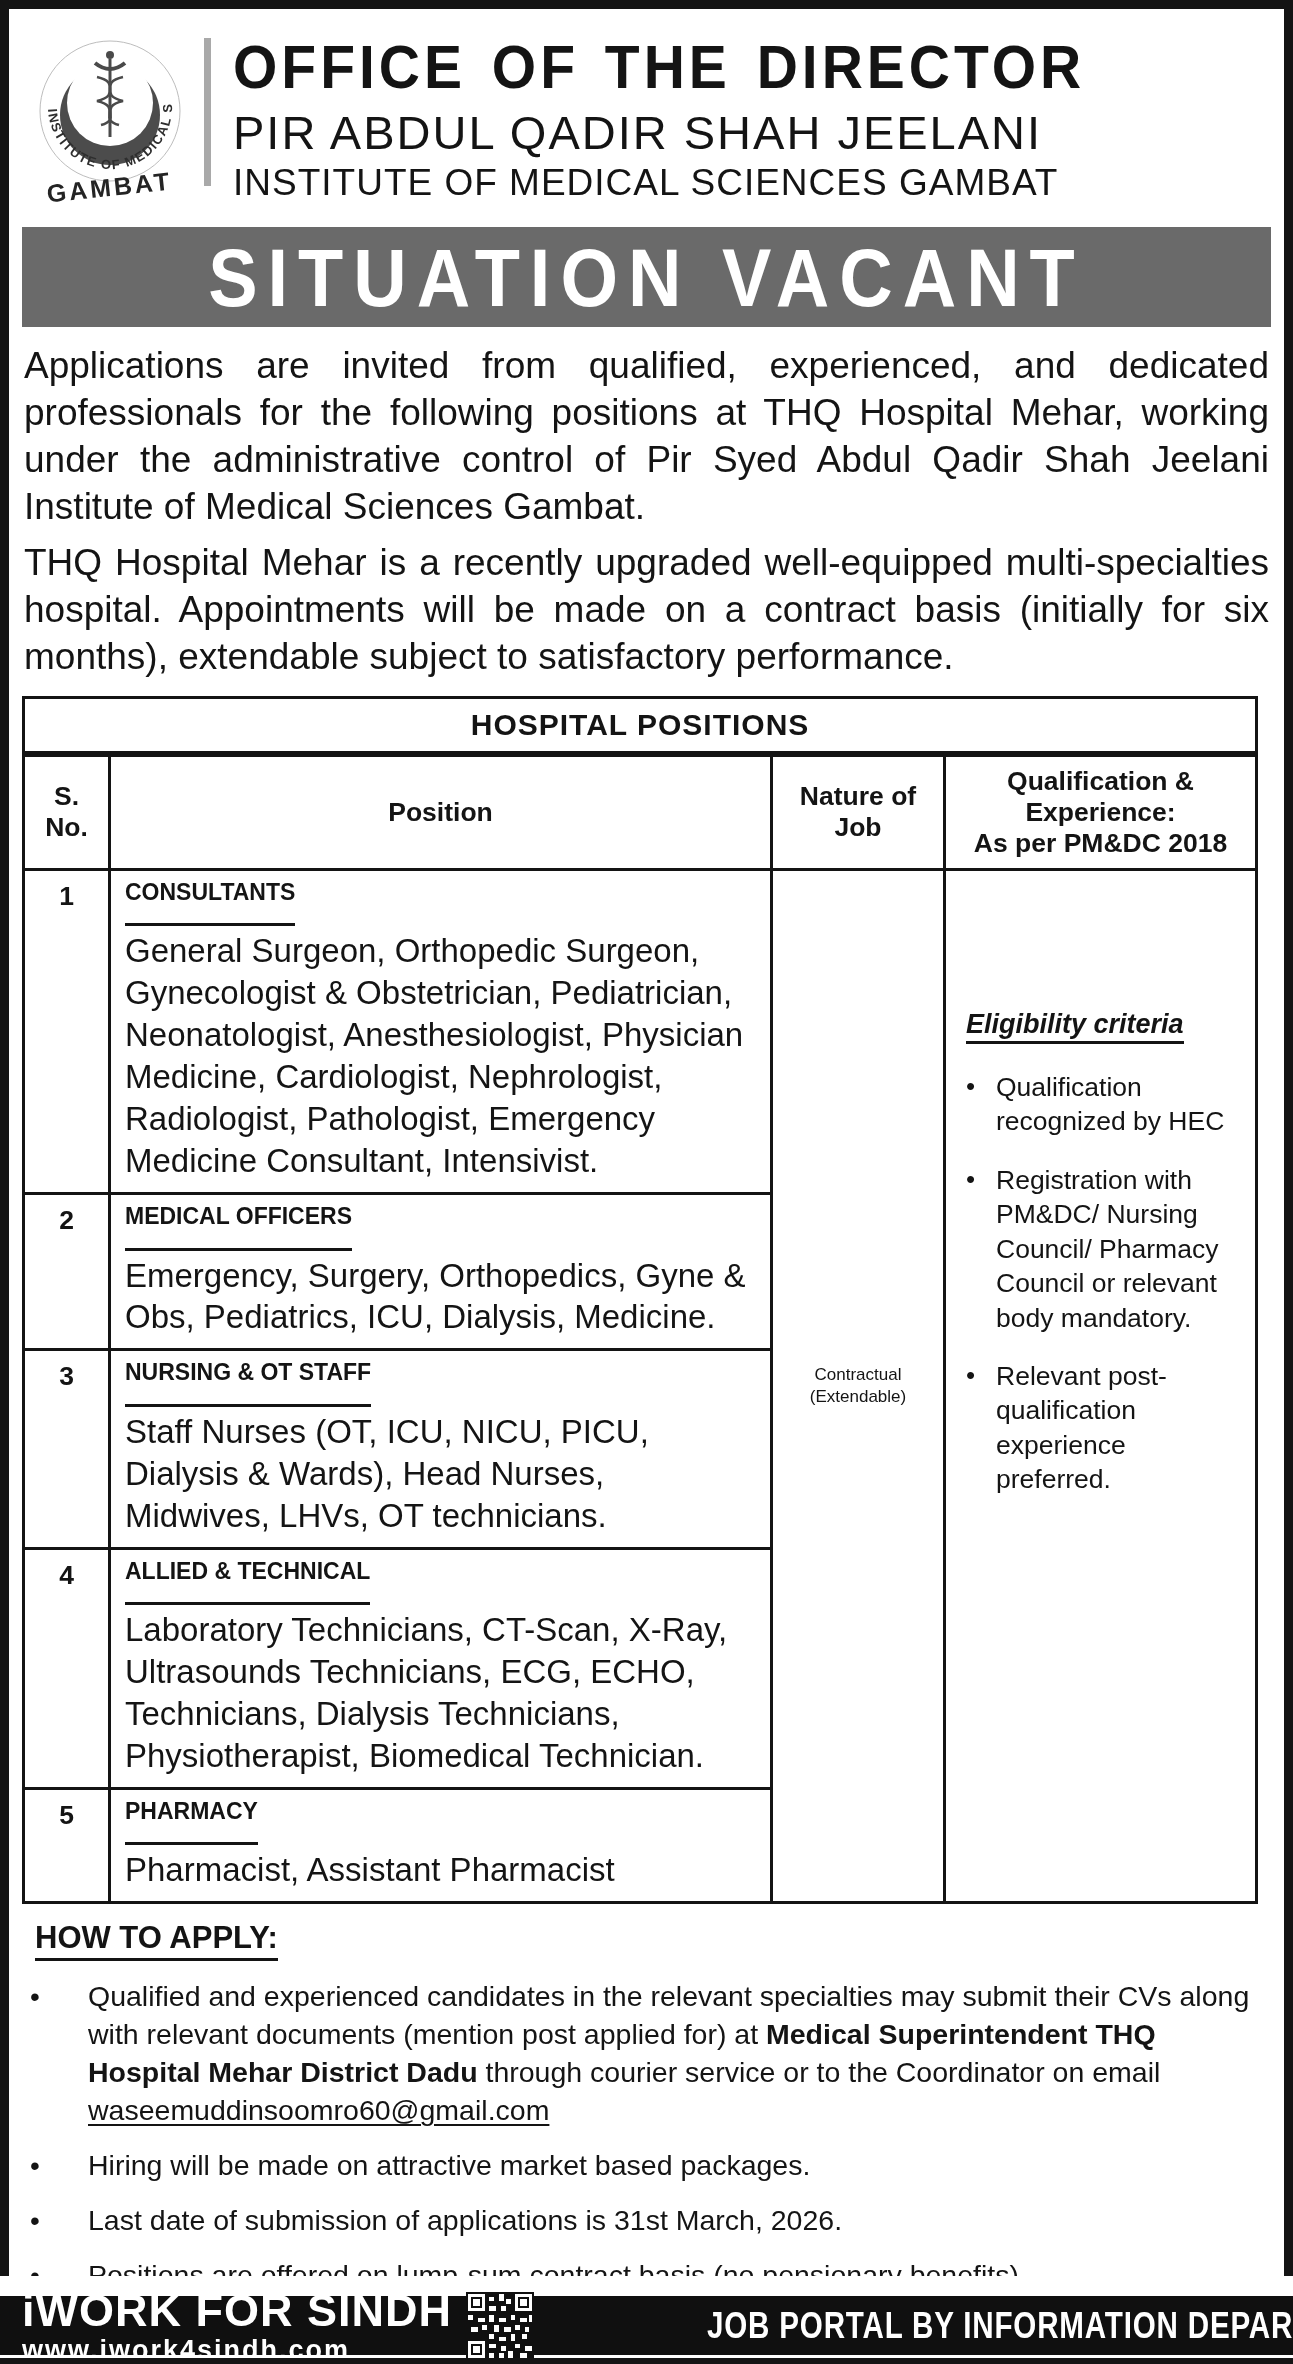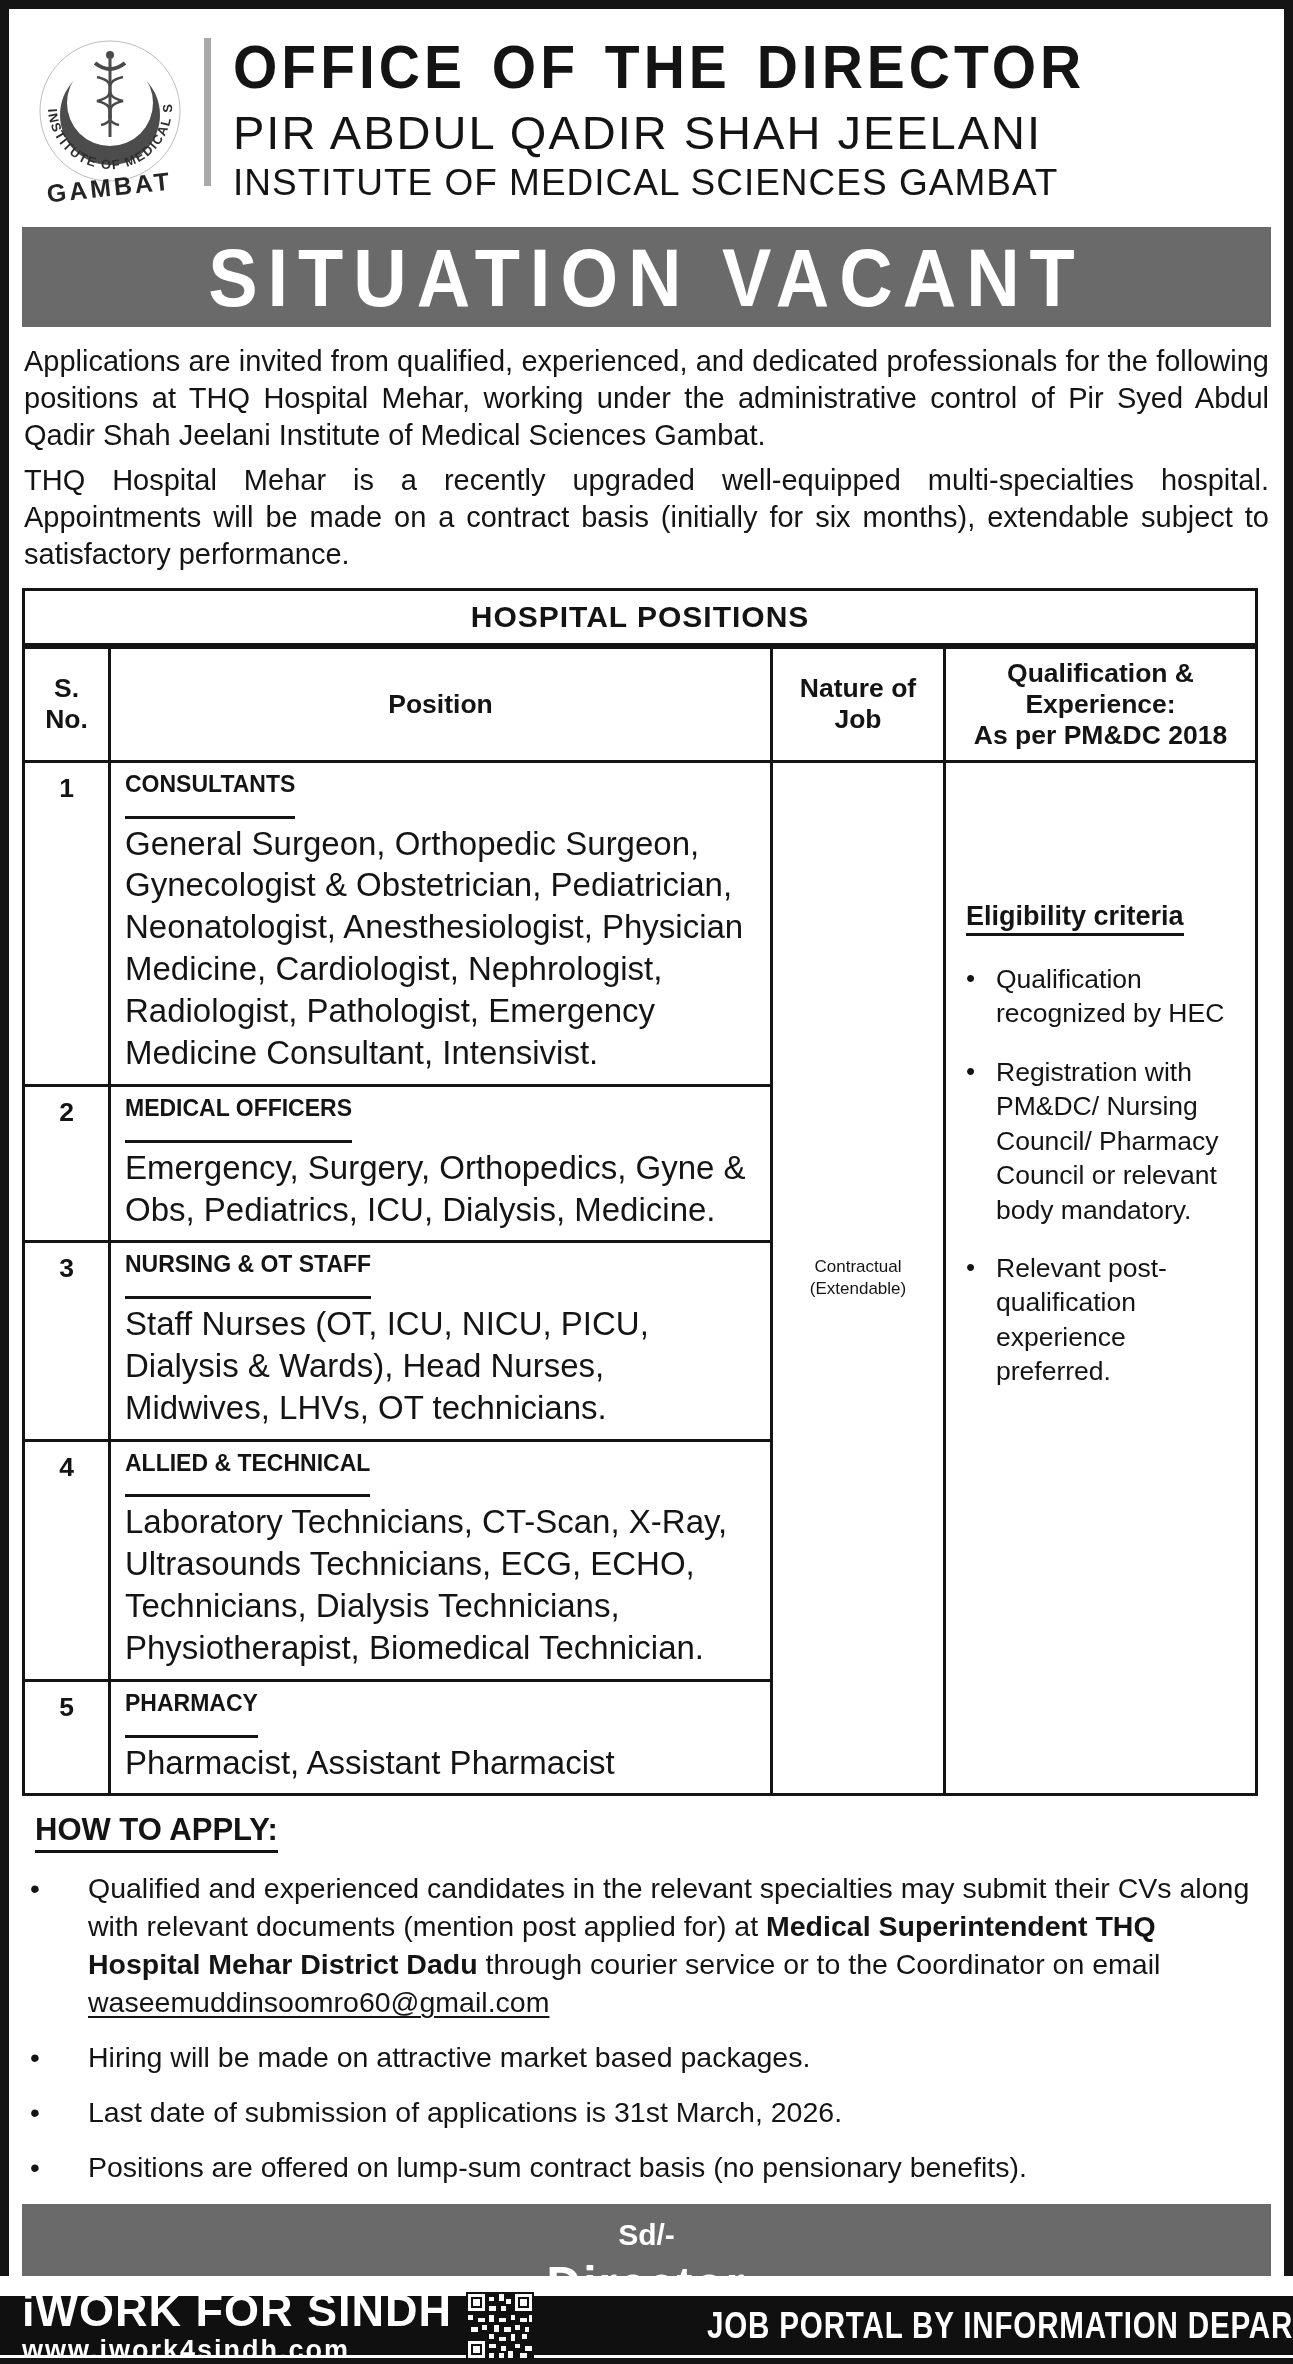--- a/index.html
+++ b/index.html
@@ -17,34 +17,34 @@
   .seal{width:152px;height:172px;flex:0 0 auto;}
   .v-divider{width:7px;height:148px;background:#a9a9a9;margin:0 22px 14px 18px;flex:0 0 auto;}
   .header-titles{line-height:1;}
   .office-line{font-size:57px;font-weight:900;letter-spacing:4px;word-spacing:6px;transform:scaleY(1.08);transform-origin:left center;white-space:nowrap;}
   .org-line1{font-size:47px;font-weight:400;letter-spacing:2px;margin-top:14px;white-space:nowrap;}
   .org-line2{font-size:37px;font-weight:400;letter-spacing:1px;margin-top:8px;white-space:nowrap;}
   
   .banner{margin-top:16px;height:100px;background:#6a6a6a;display:flex;align-items:center;justify-content:center;}
   .banner span{color:#fff;font-size:74px;font-weight:900;letter-spacing:10px;transform:scaleY(1.1);}
   
-  .intro{font-size:29px;line-height:1.27;text-align:justify;margin:16px 2px 0 2px;}
+  .intro{font-size:37px;line-height:1.27;text-align:justify;margin:16px 2px 0 2px;}
   .intro + .intro{margin-top:9px;}
   
   table.positions{border-collapse:collapse;width:1233px;margin-top:15px;table-layout:fixed;}
   table.positions th,table.positions td{border:3px solid #141414;vertical-align:top;}
   .tbl-title{font-size:30px;font-weight:bold;text-align:center;padding:9px 4px;letter-spacing:1px;border-bottom-width:6px !important;}
   thead th{font-size:26.5px;font-weight:bold;text-align:center;padding:9px 4px;vertical-align:middle !important;}
   td.sno{font-size:26.5px;font-weight:bold;text-align:center;padding-top:10px;}
   td.pos{padding:8px 12px 10px 14px;}
   .pos-title{font-size:23px;font-weight:bold;display:inline-block;border-bottom:3px solid #141414;padding-bottom:17px;line-height:1.2;}
   .pos-detail{font-size:33px;line-height:1.27;margin-top:4px;}
   td.nature{text-align:center;vertical-align:middle !important;font-size:17px;line-height:1.3;padding:6px;}
   td.qual{padding:138px 12px 10px 20px;}
-  .elig-title{font-size:27px;font-weight:bold;display:inline-block;border-bottom:3px solid #141414;padding-bottom:1px;margin-bottom:26px;}
+  .elig-title{font-size:27px;font-weight:bold;display:inline-block;border-bottom:3px solid #141414;padding-bottom:1px;margin-bottom:26px;font-style:italic;}
   .elig-item{display:flex;font-size:26.5px;line-height:1.3;margin-bottom:24px;}
   .elig-item .dot{flex:0 0 30px;font-size:26px;}
   
   .apply{margin-top:16px;}
   .apply-title{font-size:31px;font-weight:bold;display:inline-block;border-bottom:3px solid #141414;padding-bottom:2px;margin-left:13px;}
   ul.apply-list{list-style:none;margin:6px 0 0 0;padding:0;}
   ul.apply-list li{position:relative;padding-left:66px;font-size:28.5px;line-height:1.33;margin:17px 0;}
   ul.apply-list li::before{content:"\2022";position:absolute;left:8px;top:0;font-size:28px;}
   .b{font-weight:bold;}
   .email{color:inherit;text-decoration:underline;text-decoration-thickness:2px;text-underline-offset:4px;cursor:pointer;}

